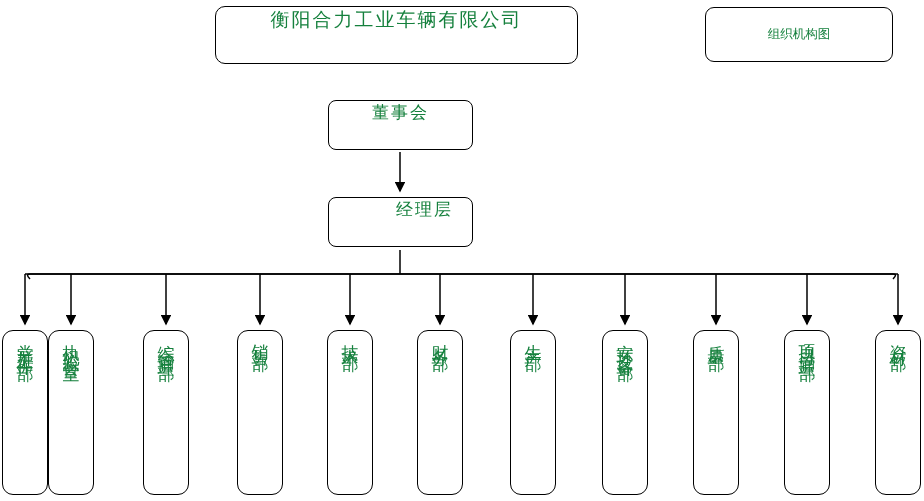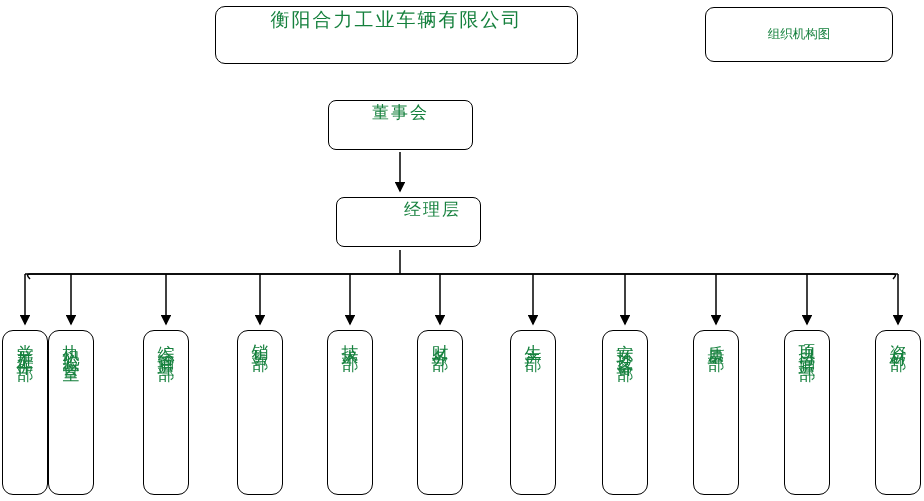--- a/index.html
+++ b/index.html
@@ -40,21 +40,21 @@
     line-height: 1.55;
     text-align: center;
   }
   .node {
     width: 145px; height: 50px;
     border-radius: 8px;
     font-size: 17px;
     letter-spacing: 2px;
   }
   .node-board { left: 328px; top: 100px; }
-  .node-mgmt  { left: 336px; top: 197px; padding-left: 48px; }
+  .node-mgmt  { left: 328px; top: 197px; padding-left: 48px; }
   .dept {
     top: 330px;
     width: 46px; height: 165px;
     border-radius: 11px;
   }
   .vtext {
     writing-mode: vertical-rl;
     text-orientation: upright;
     font-size: 17px;
     letter-spacing: 5px;

